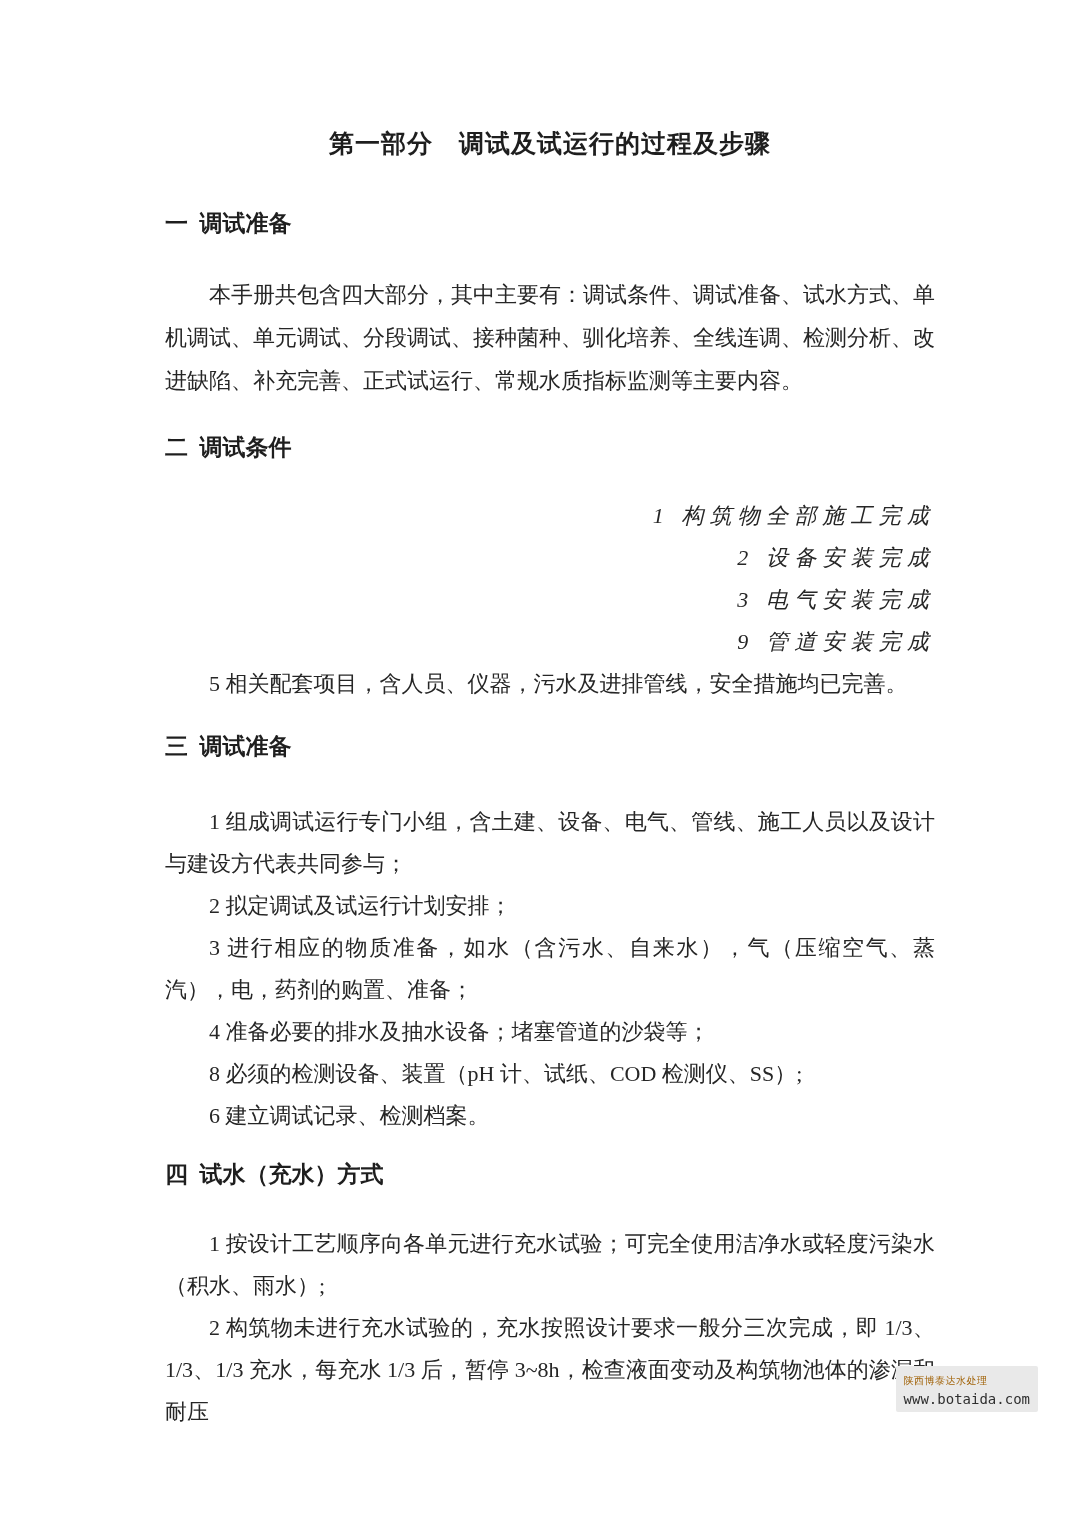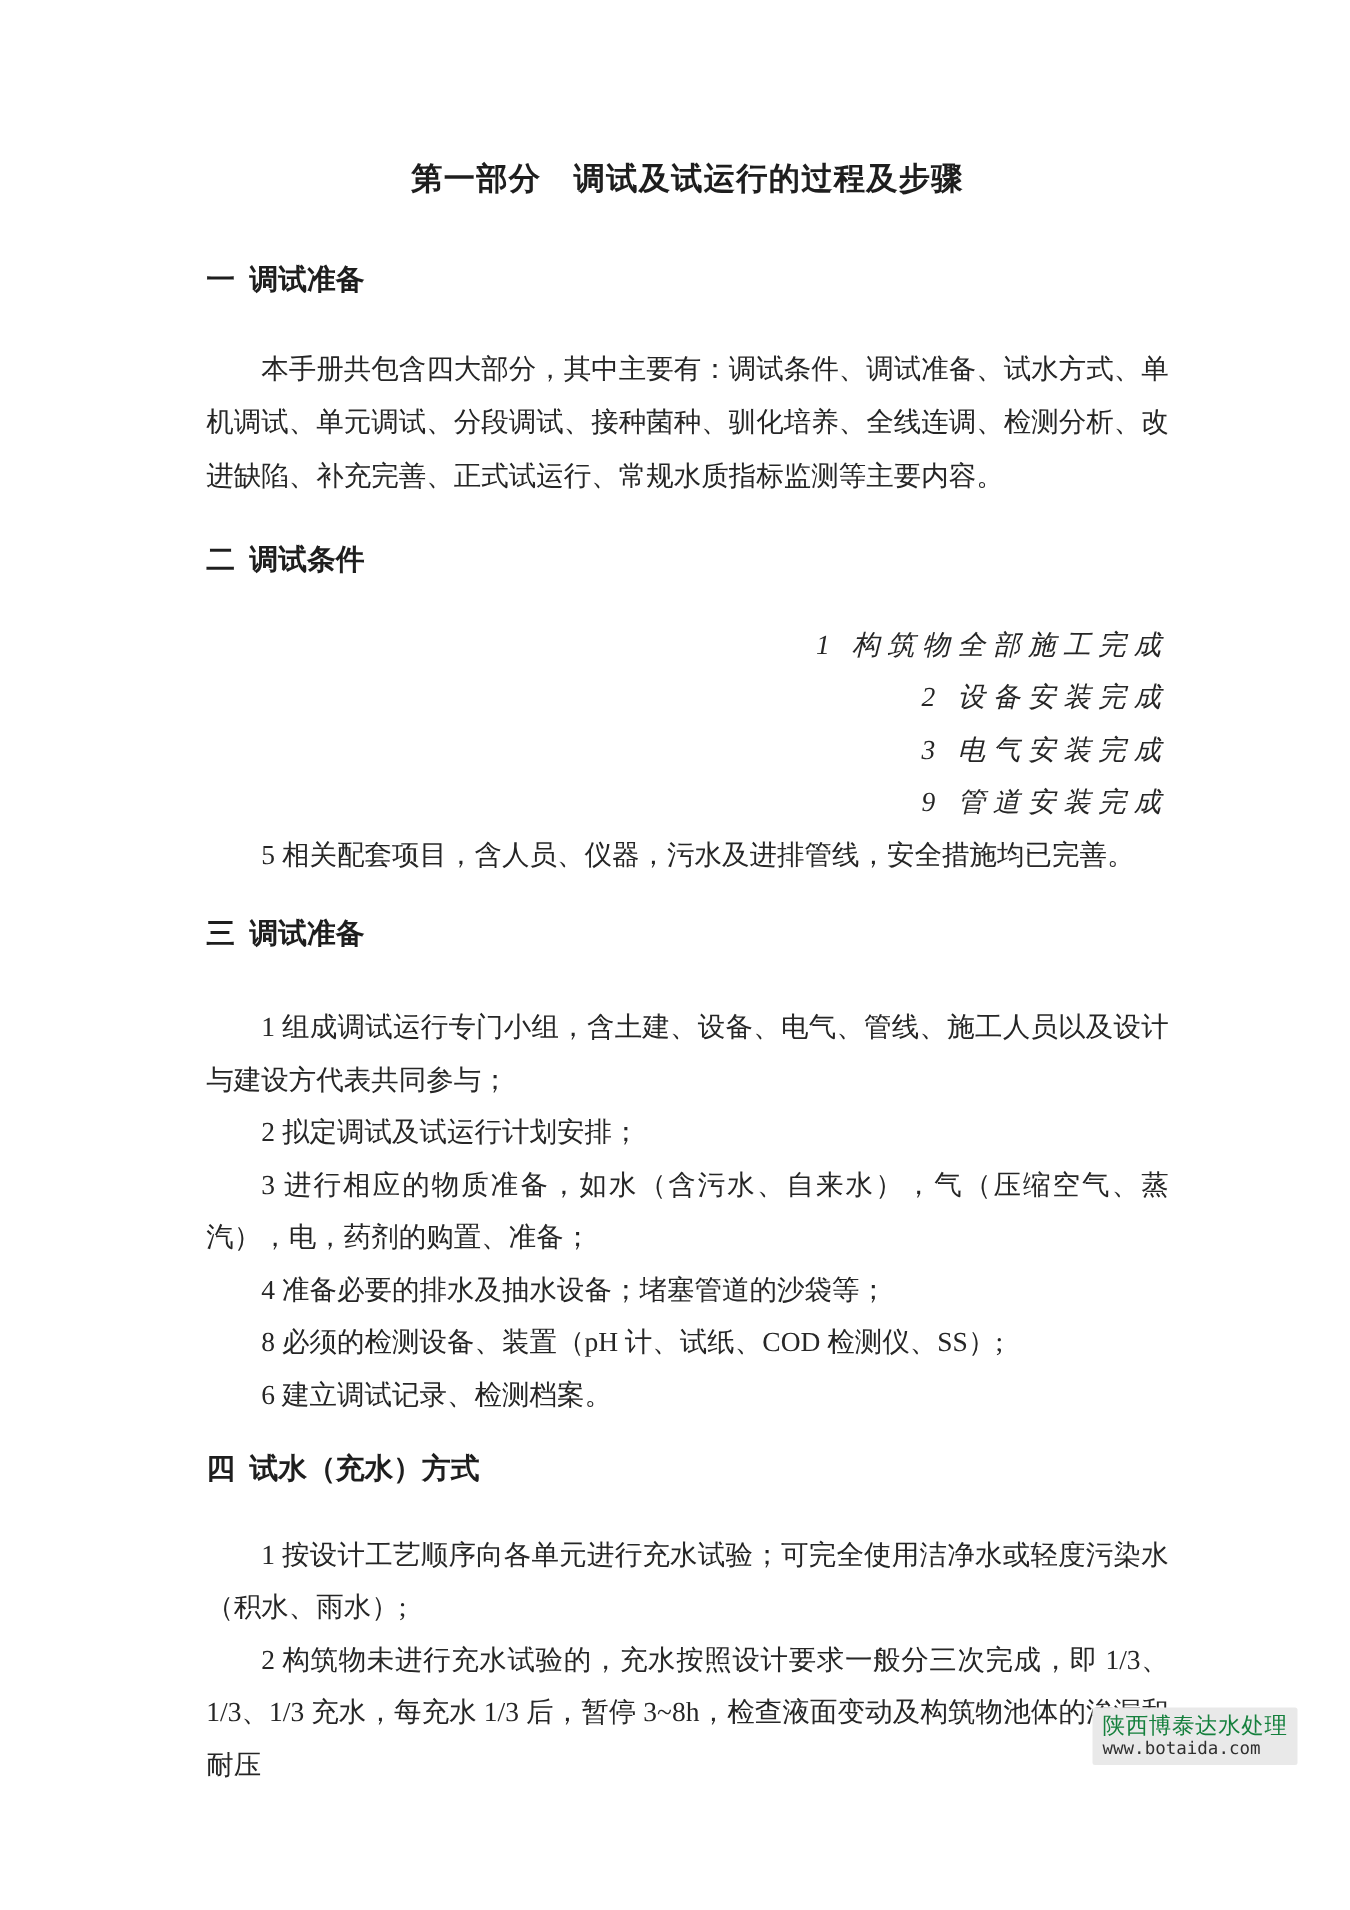--- a/index.html
+++ b/index.html
@@ -75,23 +75,23 @@
     position: absolute;
     right: 42px;
     bottom: 16px;
     background: #e9e9e9;
     border-radius: 2px;
     padding: 5px 8px 4px 8px;
     text-align: left;
   }
   .watermark .wm-cn {
     font-family: Liberation Sans, sans-serif;
-    font-size: 18px;
+    font-size: 10px;
     line-height: 19px;
-    color: #15803d;
+    color: #a16207;
     letter-spacing: 0.5px;
   }
   .watermark .wm-url {
     font-family: "DejaVu Sans Mono", "Liberation Mono", monospace;
     font-size: 14px;
     line-height: 18px;
     font-weight: 400;
     color: #2f2f2f;
   }
 </style>

